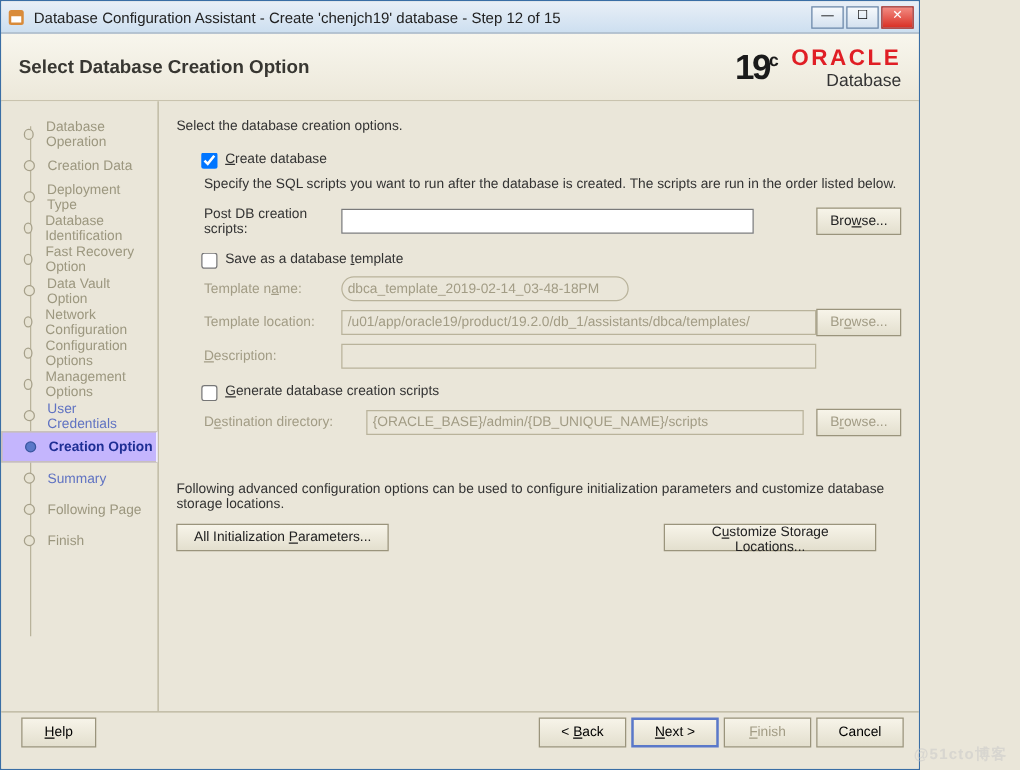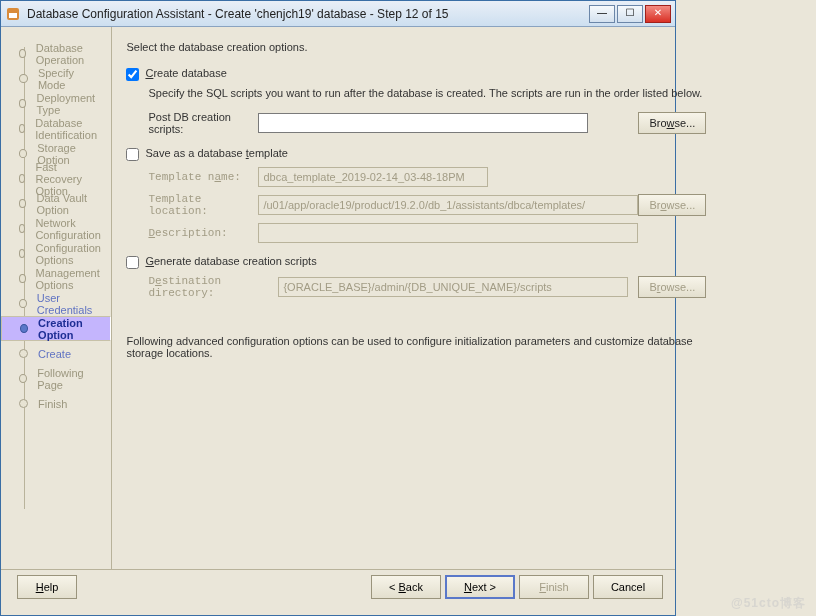--- a/index.html
+++ b/index.html
@@ -1,17 +1,17 @@
 <!DOCTYPE html>
 <html><head>
 <meta charset="utf-8">
 <style>
 * { box-sizing: border-box; margin: 0; padding: 0; }
 body { font-family: Tahoma, Arial, sans-serif; font-size: 11px; background: #eae6d9; width: 816px; height: 616px; overflow: hidden; }
-.window { border: 1px solid #3a6ea5; width: 676px; height: 616px; display: flex; flex-direction: column; }
+.window { border: 1px solid #3a6ea5; width: 736px; height: 616px; display: flex; flex-direction: column; }
 .titlebar { background: linear-gradient(#e9eff7,#cddff0); height: 26px; border-bottom: 1px solid #8aa3c0; display: flex; align-items: center; padding: 0 4px; }
 .titlebar .icon { width: 16px; height: 16px; margin-right: 6px; display: inline-block; }
 .titlebar .title { flex: 1; font-size: 12px; color: #222; }
 .win-btns { display: flex; gap: 2px; }
 .win-btn { width: 26px; height: 18px; border: 1px solid #6b86a8; background: linear-gradient(#f6f9fc,#d4e1ef); font-size: 10px; line-height: 14px; text-align: center; cursor: pointer; }
 .win-btn.close { background: linear-gradient(#f28b82,#d93025); color: #fff; border-color: #a0201a; }
 .header { background: linear-gradient(#f8f6ed,#ece8da); height: 54px; display: flex; align-items: center; justify-content: space-between; padding: 0 14px; border-bottom: 1px solid #c9c3ae; }
 .header .heading { font-size: 15px; font-weight: bold; color: #383732; }
 .brand { display: flex; align-items: center; gap: 6px; }
 .ver { font-size: 28px; font-weight: 900; color: #1a1a1a; letter-spacing: -2px; }
@@ -22,32 +22,32 @@
 .body { flex: 1; display: flex; background: #eae6d9; }
 .sidebar { width: 195px; padding: 14px 8px 14px 18px; border-right: 1px solid #b8b29a; position: relative; }
 .sidebar .line { position: absolute; left: 23px; top: 20px; bottom: 60px; width: 1px; background: #b9b39b; }
 .step { display: flex; align-items: center; height: 25px; color: #9c977f; position: relative; cursor: pointer; }
 .step .dot { width: 9px; height: 9px; border-radius: 50%; background: #e7e3d3; border: 1px solid #a6a08a; margin-right: 10px; z-index: 1; }
 .step.done { color: #6073c2; }
 .step.current { color: #1e2e94; font-weight: bold; background: #c4b5fd; margin: 0 -8px 0 -18px; padding-left: 18px; border: 1px solid #c7c1a8; border-right: 1px solid #fff; }
 .step.current .dot { background: #5a78c9; border-color: #39559e; }
 .content { flex: 1; padding: 14px 14px 8px 14px; position: relative; color: #333; }
 .content p.lead { margin-bottom: 14px; }
-.row { display: flex; align-items: flex-start; margin-bottom: 6px; }
+.row { display: flex; align-items: flex-start; margin-bottom: 6px; margin-left: 20px; }
 .cb { margin-right: 6px; margin-top: 1px; }
 .cb-label { font-size: 11px; }
 .indent { margin-left: 22px; margin-bottom: 12px; }
 .form-row { display: flex; align-items: center; margin: 6px 0; }
 .form-label { width: 110px; color: #333; }
-.form-label.disabled { color: #a29c85; font-family: Liberation Mono, monospace; }
+.form-label.disabled { color: #a29c85; }
 input.txt { height: 20px; border: 1px solid #7a7a7a; background: #fff; padding: 2px 4px; font-size: 11px; }
 input.txt.disabled, .txt.disabled { background: #eae6d9; border: 1px solid #b9b39b; color: #a29c85; }
 .btn { height: 22px; padding: 0 10px; background: linear-gradient(#f7f4e9,#e3dfce); border: 1px solid #9a947c; cursor: pointer; font-size: 11px; color: #222; }
 .btn:disabled, .btn.disabled { color: #a29c85; cursor: default; }
-.footer { height: 46px; border-top: 1px solid #b8b29a; background: #eae6d9; display: flex; align-items: flex-end; padding: 16px 12px; }
+.footer { height: 46px; border-top: 1px solid #b8b29a; background: #eae6d9; display: flex; align-items: flex-start; padding: 4px 12px; }
 .footer .help { width: 60px; }
 .footer-spacer { flex: 1; }
 .fbtn { height: 24px; width: 70px; margin-left: 4px; background: linear-gradient(#f7f4e9,#e3dfce); border: 1px solid #9a947c; font-size: 11px; cursor: pointer; }
 .fbtn.primary { border: 2px solid #5a78c9; }
 .fbtn.disabled { color: #a29c85; }
 .adv-text { margin-top: 36px; margin-bottom: 10px; }
 .adv-btns { display: flex; justify-content: space-between; width: 560px; }
 .adv-btns .btn { width: 170px; }
 .watermark { position: absolute; right: 10px; bottom: 4px; font-size: 12px; font-weight: bold; color: rgba(200,200,200,0.55); letter-spacing: 1px; }
 .underline-letter { text-decoration: underline; }
@@ -64,47 +64,53 @@
         </svg>
     </span>
     <span class="title">Database Configuration Assistant - Create 'chenjch19' database - Step 12 of 15</span>
     <div class="win-btns">
       <div class="win-btn">—</div>
       <div class="win-btn">☐</div>
       <div class="win-btn close">✕</div>
     </div>
   </div>
 
+  <div class="header">
+    <div class="heading">Select Database Creation Option</div>
+    <div class="brand">
+      <span class="ver"><span>19</span><sup>c</sup></span>
+      <div class="oracle-db">
+        <span class="oracle">ORACLE</span>
+        <span class="db">Database</span>
+      </div>
+    </div>
+  </div>
 
   <div class="body">
     <div class="sidebar">
       <div class="line"></div>
       <div id="steps">
           <div class="step">
             <span class="dot"></span>
             <span>Database Operation</span>
           </div>
           <div class="step">
             <span class="dot"></span>
-            <span>Specify Mode</span>
+            <span>Creation Data</span>
           </div>
           <div class="step">
             <span class="dot"></span>
             <span>Deployment Type</span>
           </div>
           <div class="step">
             <span class="dot"></span>
             <span>Database Identification</span>
           </div>
           <div class="step">
             <span class="dot"></span>
-            <span>Storage Option</span>
-          </div>
-          <div class="step">
-            <span class="dot"></span>
             <span>Fast Recovery Option</span>
           </div>
           <div class="step">
             <span class="dot"></span>
             <span>Data Vault Option</span>
           </div>
           <div class="step">
             <span class="dot"></span>
             <span>Network Configuration</span>
           </div>
@@ -119,21 +125,21 @@
           <div class="step done">
             <span class="dot"></span>
             <span>User Credentials</span>
           </div>
           <div class="step current">
             <span class="dot"></span>
             <span>Creation Option</span>
           </div>
           <div class="step done">
             <span class="dot"></span>
-            <span>Create</span>
+            <span>Summary</span>
           </div>
           <div class="step">
             <span class="dot"></span>
             <span>Following Page</span>
           </div>
           <div class="step">
             <span class="dot"></span>
             <span>Finish</span>
           </div>
         </div>
@@ -156,21 +162,21 @@
         </div>
       </div>
 
       <div class="row">
         <input type="checkbox" class="cb" style="">
         <span class="cb-label">Save as a database <span class="underline-letter">t</span>emplate</span>
       </div>
       <div class="indent">
         <div class="form-row">
           <span class="form-label disabled">Template n<span class="underline-letter">a</span>me:</span>
-          <input class="txt disabled" style="width: 230px;" disabled="" value="dbca_template_2019-02-14_03-48-18PM">
+          <input class="txt disabled" style="width: 230px; border-radius: 10px;" disabled="" value="dbca_template_2019-02-14_03-48-18PM">
         </div>
         <div class="form-row">
           <span class="form-label disabled">Template location:</span>
           <input class="txt disabled" style="width: 380px;" disabled="" value="/u01/app/oracle19/product/19.2.0/db_1/assistants/dbca/templates/">
           <span style="flex:1"></span>
           <button class="btn disabled" disabled="">Br<span class="underline-letter">o</span>wse...</button>
         </div>
         <div class="form-row">
           <span class="form-label disabled"><span class="underline-letter">D</span>escription:</span>
           <input class="txt disabled" style="width: 380px;" disabled="" value="">
@@ -184,20 +190,24 @@
       <div class="indent">
         <div class="form-row">
           <span class="form-label disabled" style="width:130px;">D<span class="underline-letter">e</span>stination directory:</span>
           <input class="txt disabled" style="width: 350px;" disabled="" value="{ORACLE_BASE}/admin/{DB_UNIQUE_NAME}/scripts">
           <span style="flex:1"></span>
           <button class="btn disabled" disabled="">B<span class="underline-letter">r</span>owse...</button>
         </div>
       </div>
 
       <p class="adv-text">Following advanced configuration options can be used to configure initialization parameters and customize database storage locations.</p>
+      <div class="adv-btns">
+        <button class="btn">All Initialization <span class="underline-letter">P</span>arameters...</button>
+        <button class="btn">C<span class="underline-letter">u</span>stomize Storage Locations...</button>
+      </div>
     </div>
   </div>
 
   <div class="footer">
     <button class="fbtn help"><span class="underline-letter">H</span>elp</button>
     <div class="footer-spacer"></div>
     <button class="fbtn">&lt; <span class="underline-letter">B</span>ack</button>
     <button class="fbtn primary"><span class="underline-letter">N</span>ext &gt;</button>
     <button class="fbtn disabled" disabled=""><span class="underline-letter">F</span>inish</button>
     <button class="fbtn">Cancel</button>

